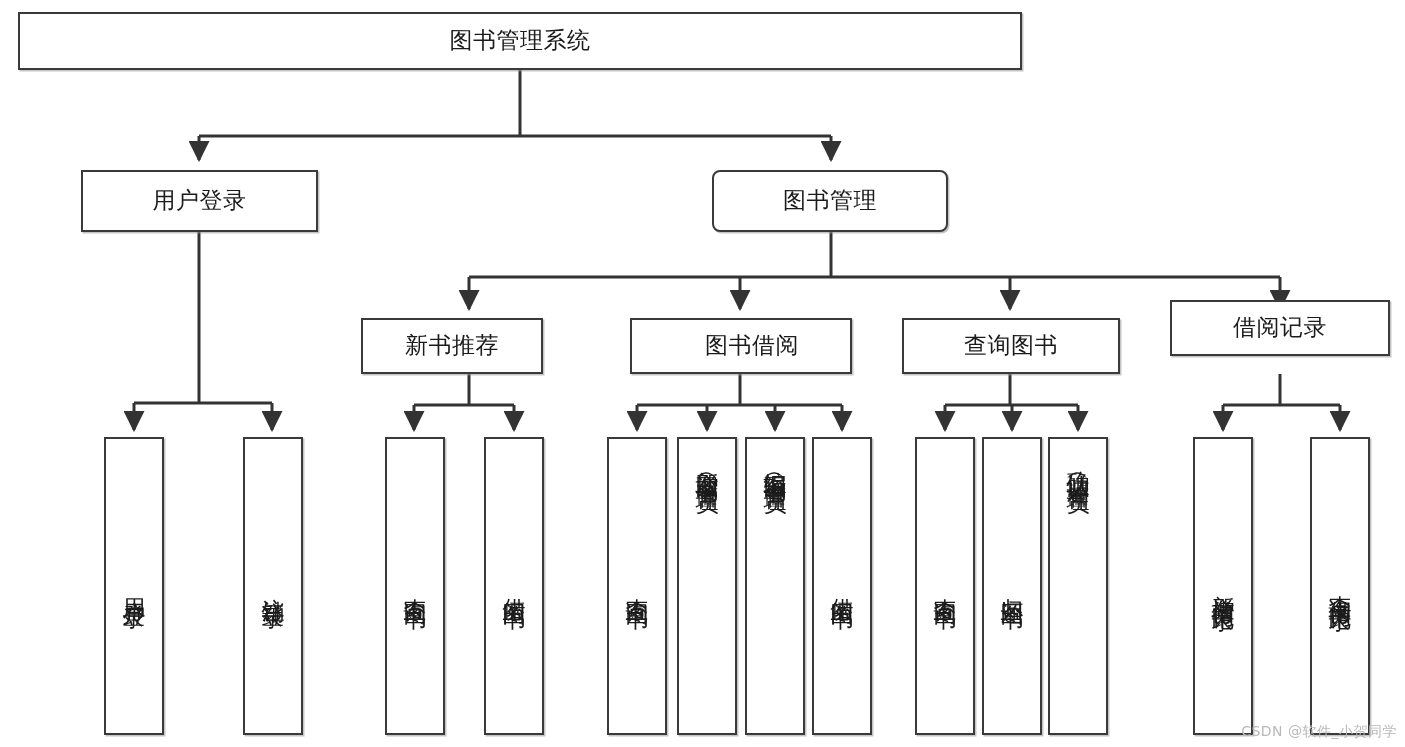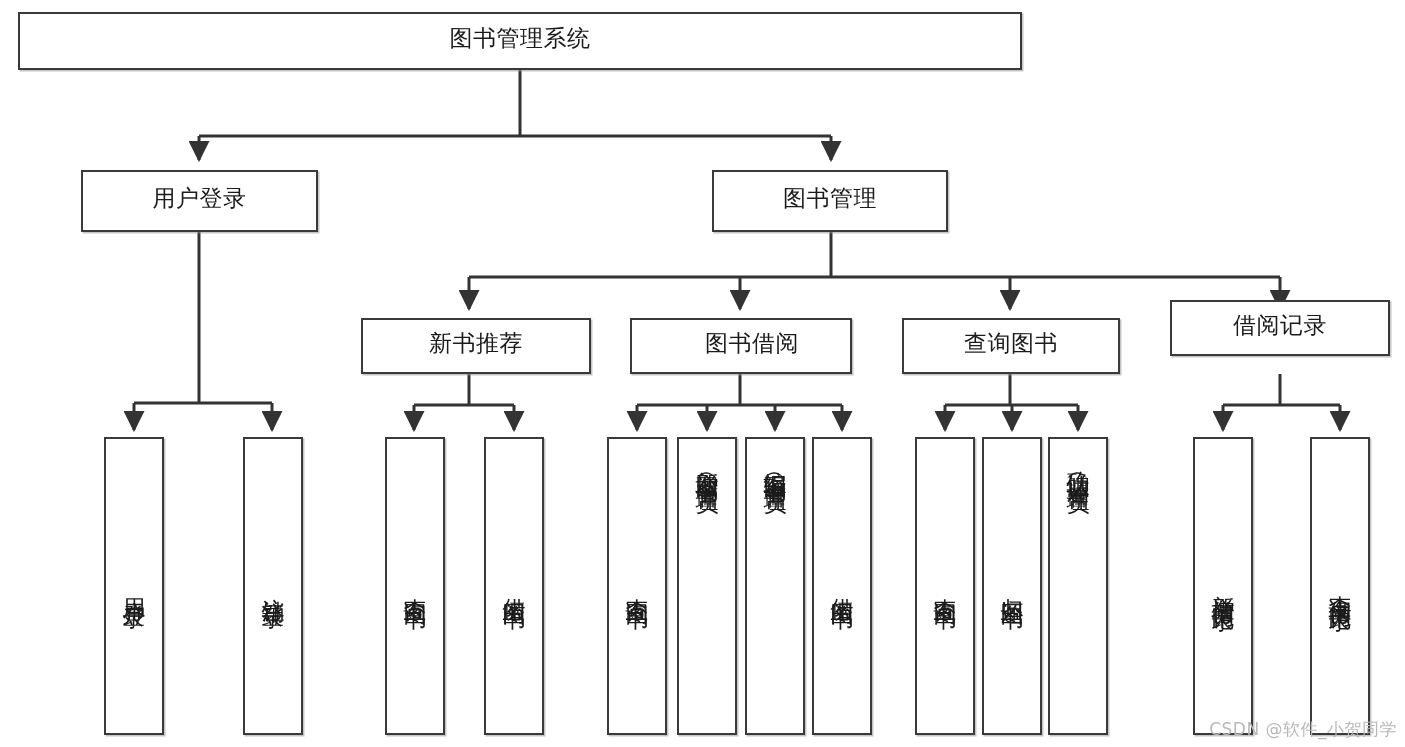--- a/index.html
+++ b/index.html
@@ -38,21 +38,20 @@
     box-shadow: 1.5px 1.5px 0 rgba(150,150,150,0.55);
   }
   .node .lbl {
     display: block;
     line-height: 1.18;
     letter-spacing: 0.5px;
     white-space: nowrap;
   }
   .node.horiz .lbl {
     font-size: 23px;
-    font-family: Liberation Mono, monospace;
   }
   .node.vert {
     align-items: flex-start;
     padding-top: 14px;
   }
   .node.vert .lbl {
     writing-mode: vertical-rl;
     text-orientation: upright;
     font-size: 23px;
     letter-spacing: 3px;
@@ -64,21 +63,21 @@
     align-items: center;
     padding-top: 0;
   }
   .node.vert.tall .lbl {
     max-height: 285px;
   }
   #watermark {
     position: absolute;
     right: 8px;
     bottom: 6px;
-    font-size: 17px;
+    font-size: 14px;
     color: #b9b9b9;
     letter-spacing: 0.5px;
     white-space: nowrap;
   }
 </style>
 </head>
 <body>
 
 <div id="canvas">
 
@@ -132,25 +131,25 @@
     </g>
   </svg>
 
   <div class="node horiz" style="left:18px; top:12px; width:1004px; height:58px;">
     <span class="lbl">图书管理系统</span>
   </div>
 
   <div class="node horiz" style="left:81px; top:170px; width:237px; height:62px;">
     <span class="lbl">用户登录</span>
   </div>
-  <div class="node horiz" style="left:712px; top:170px; width:236px; height:62px;">
+  <div class="node horiz" style="left:712px; top:170px; width:236px; height:62px;border-radius:8px;">
     <span class="lbl">图书管理</span>
   </div>
 
-  <div class="node horiz" style="left:361px; top:318px; width:230px; height:56px;text-align:right;">
+  <div class="node horiz" style="left:361px; top:318px; width:182px; height:56px;text-align:right;">
     <span class="lbl">新书推荐</span>
   </div>
   <div class="node horiz" style="left:630px; top:318px; width:222px; height:56px;padding-left:22px;">
     <span class="lbl">图书借阅</span>
   </div>
   <div class="node horiz" style="left:902px; top:318px; width:218px; height:56px;">
     <span class="lbl">查询图书</span>
   </div>
   <div class="node horiz" style="left:1170px; top:300px; width:220px; height:56px;">
     <span class="lbl">借阅记录</span>

